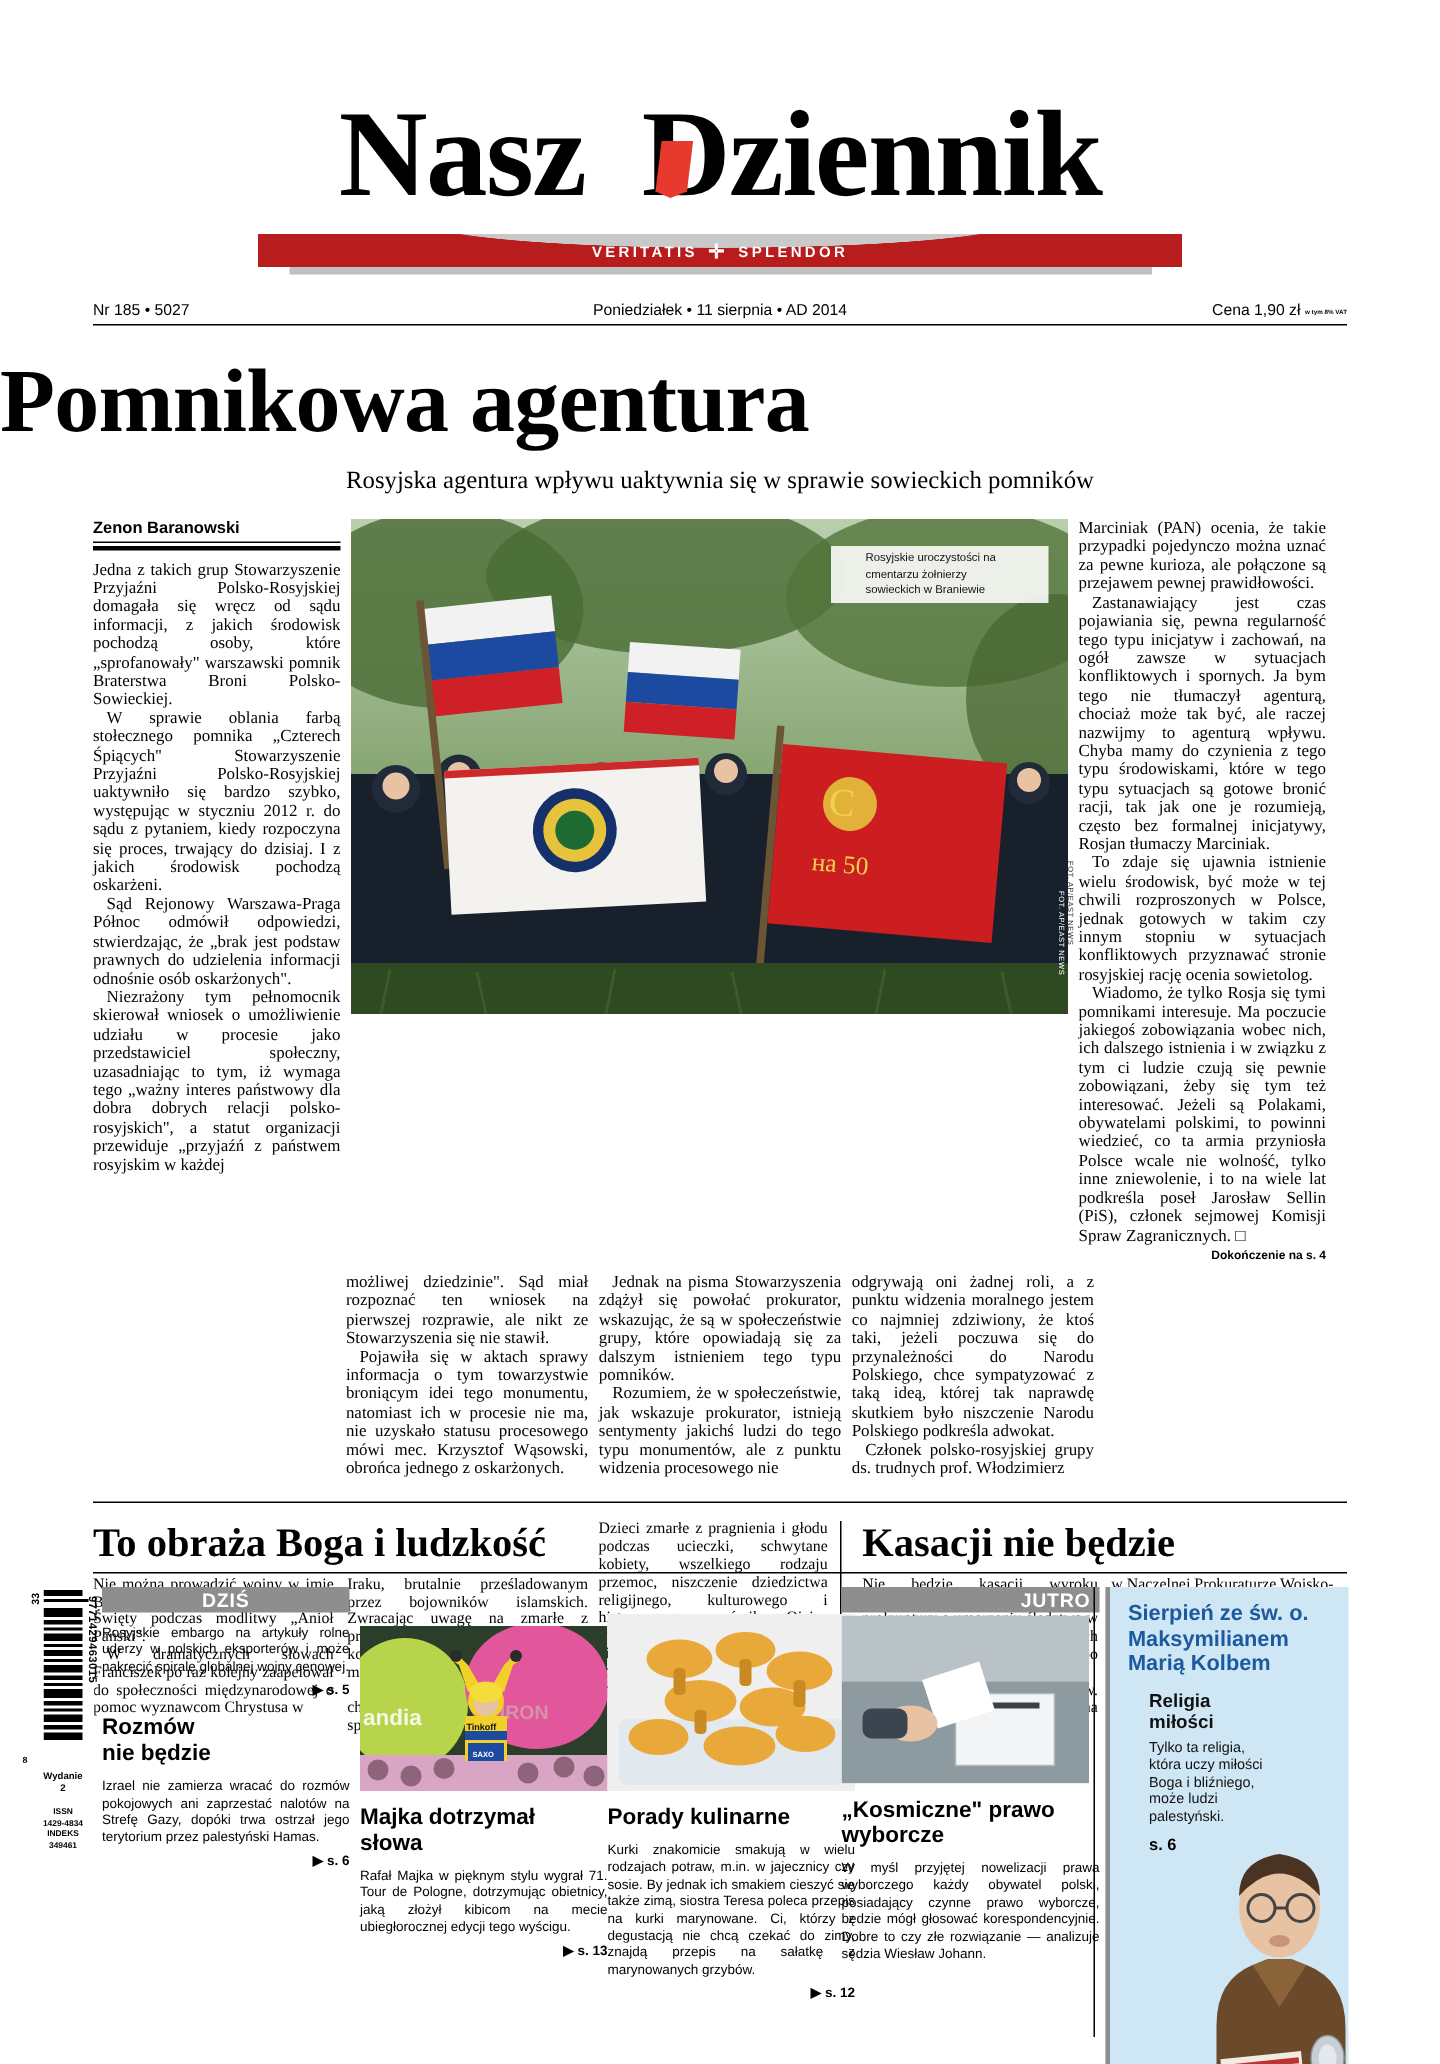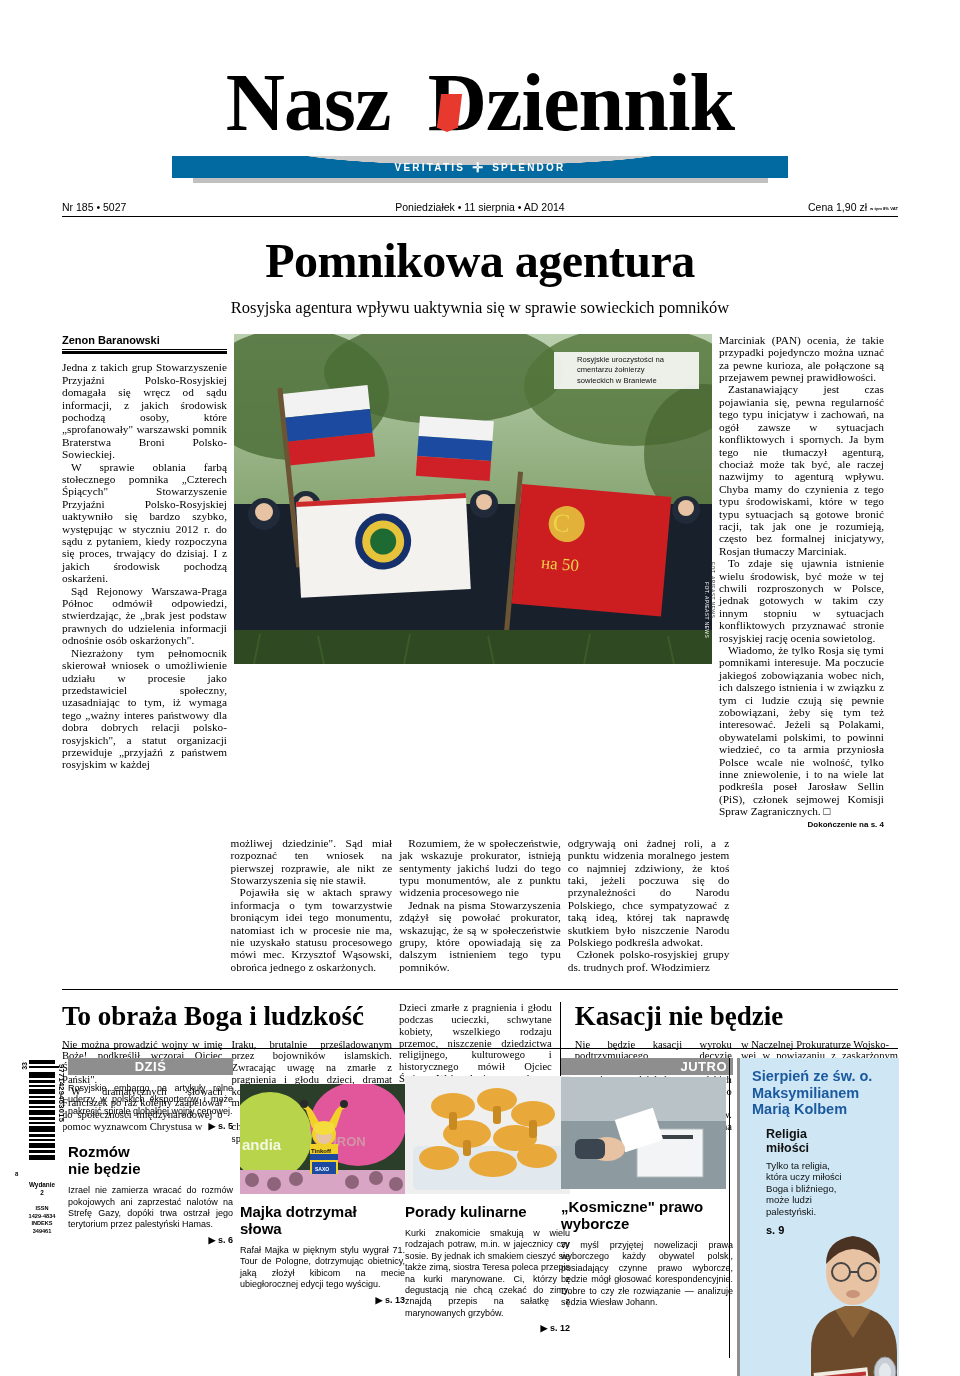--- a/index.html
+++ b/index.html
@@ -34,21 +34,21 @@
   .logo .red-flag::after {
     content:"";
     position:absolute; left:0; bottom:-4px;
     width:21px; height:8px; background:#e8392f;
     clip-path: polygon(0 0, 100% 0, 100% 45%, 50% 100%, 0 45%);
   }
   .veritas-bar {
     position: relative;
     width: 616px; height: 22px;
     margin: 14px auto 0;
-    background: #0369a1;
+    background: #b91c1c;
     overflow: hidden;
   }
   .veritas-bar .lighten {
     position:absolute; left:0; right:0; top:0; height:22px;
     background: radial-gradient(ellipse 330px 30px at 50% -9px, #c9c9c9 0%, #c9c9c9 60%, rgba(201,201,201,0) 61%);
   }
   .veritas-txt {
     position: relative;
     font-family: "Liberation Sans", sans-serif;
     font-size: 10px;
@@ -78,23 +78,23 @@
   .infoline .center { width: 34%; text-align: center; }
   .infoline .right { width: 33%; text-align: right; }
   .vat {
     display:inline-block; font-size:4.2px; line-height:4.6px;
     text-align:left; margin-left:3px; position:relative; top:-1px;
     font-weight:700;
   }
 
   
   .headline {
-    text-align: center;
+    text-align: left;
     font-weight: 700;
-    font-size: 48px;
+    font-size: 60px;
     letter-spacing: -0.5px;
     margin-top: 20px;
     line-height: 1.02;
   }
   .subhead {
     text-align: center;
     font-size: 16.5px;
     margin-top: 12px;
     font-weight: 400;
   }
@@ -432,22 +432,22 @@
     <div class="lead-bottom">
       <div class="col"></div>
       <div class="col">
         <div class="bodytext" style="margin-top:0">
           <p class="noind">możliwej dziedzinie". Sąd miał rozpoznać ten wniosek na pierwszej rozprawie, ale nikt ze Stowarzyszenia się nie stawił.</p>
           <p>Pojawiła się w aktach sprawy informacja o tym towarzystwie broniącym idei tego monumentu, natomiast ich w procesie nie ma, nie uzyskało statusu procesowego  mówi mec. Krzysztof Wąsowski, obrońca jednego z oskarżonych.</p>
         </div>
       </div>
       <div class="col">
         <div class="bodytext" style="margin-top:0">
+          <p>Jednak na pisma Stowarzyszenia zdążył się powołać prokurator, wskazując, że są w społeczeństwie grupy, które opowiadają się za dalszym istnieniem tego typu pomników.</p>
           <p>Rozumiem, że w społeczeństwie, jak wskazuje prokurator, istnieją sentymenty jakichś ludzi do tego typu monumentów, ale z punktu widzenia procesowego nie</p>
-          <p>Jednak na pisma Stowarzyszenia zdążył się powołać prokurator, wskazując, że są w społeczeństwie grupy, które opowiadają się za dalszym istnieniem tego typu pomników.</p>
         </div>
       </div>
       <div class="col">
         <div class="bodytext" style="margin-top:0">
           <p class="noind">odgrywają oni żadnej roli, a z punktu widzenia moralnego jestem co najmniej zdziwiony, że ktoś taki, jeżeli poczuwa się do przynależności do Narodu Polskiego, chce sympatyzować z taką ideą, której tak naprawdę skutkiem było niszczenie Narodu Polskiego  podkreśla adwokat.</p>
           <p>Członek polsko-rosyjskiej grupy ds. trudnych prof. Włodzimierz</p>
         </div>
       </div>
       <div class="col"></div>
     </div>
@@ -624,21 +624,21 @@
 
     <div class="sep-v"></div>
 
     <div class="blue-box">
       <div class="blue-title" style="white-space:pre-line">Sierpień ze św. o.
 Maksymilianem
 Marią Kolbem</div>
       <div class="blue-sub" style="white-space:pre-line">Religia
 miłości</div>
       <div class="blue-txt">Tylko ta religia, która uczy miłości Boga i bliźniego, może ludzi palestyński.</div>
-      <div class="blue-page">s. 9</div>
+      <div class="blue-page">s. 6</div>
       <svg style="position:absolute;right:-6px;bottom:0;width:104px;height:190px" viewBox="0 0 104 190">
 
         <path d="M10 190 L10 140 Q10 110 34 100 L70 100 Q96 110 96 142 L96 190 Z" fill="#6b4a2c"></path>
         <path d="M34 100 L52 128 L70 100 L60 96 L44 96 Z" fill="#8a6338"></path>
         <ellipse cx="52" cy="62" rx="27" ry="33" fill="#e8c3a3"></ellipse>
         <path d="M25 54 Q52 24 79 54 Q79 30 52 26 Q25 30 25 54 Z" fill="#4a3322"></path>
         <circle cx="40" cy="62" r="9" fill="none" stroke="#444" stroke-width="2"></circle>
         <circle cx="66" cy="62" r="9" fill="none" stroke="#444" stroke-width="2"></circle>
         <line x1="49" y1="62" x2="57" y2="62" stroke="#444" stroke-width="2"></line>
         <ellipse cx="52" cy="84" rx="7" ry="4" fill="#c9957a"></ellipse>

